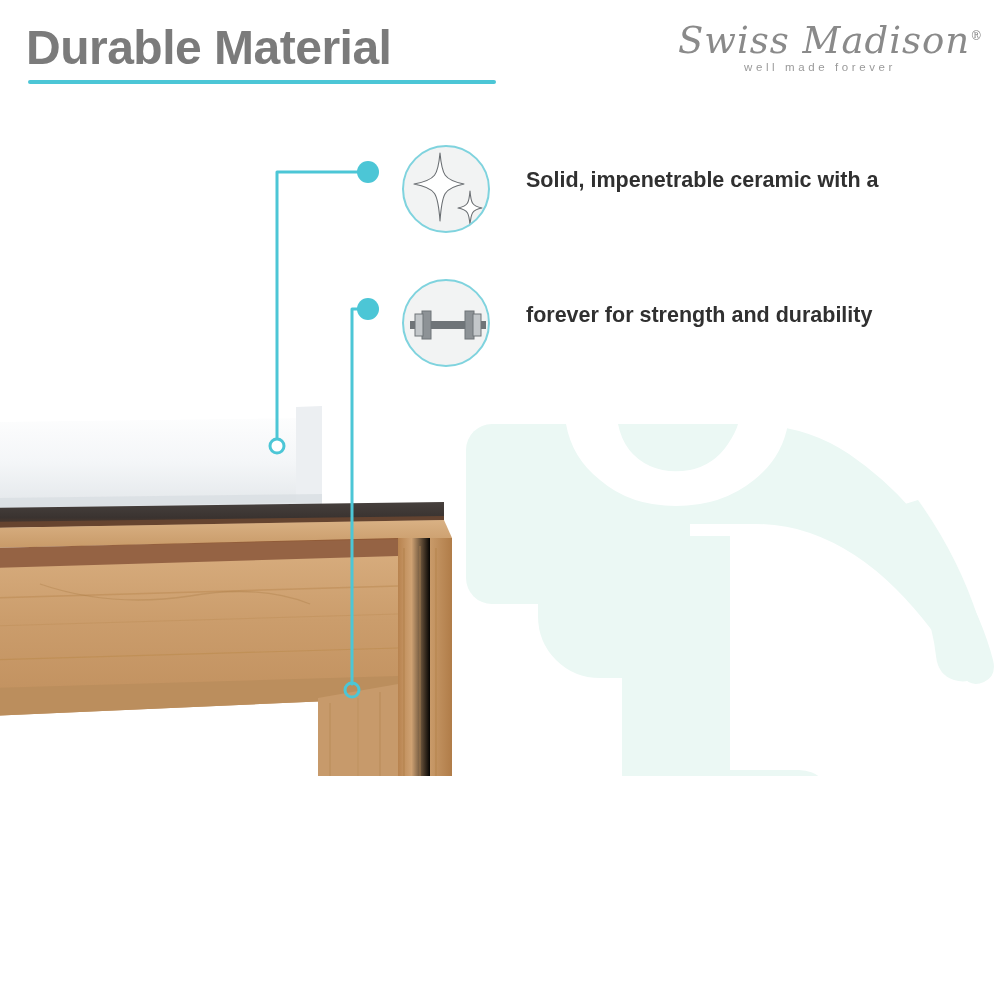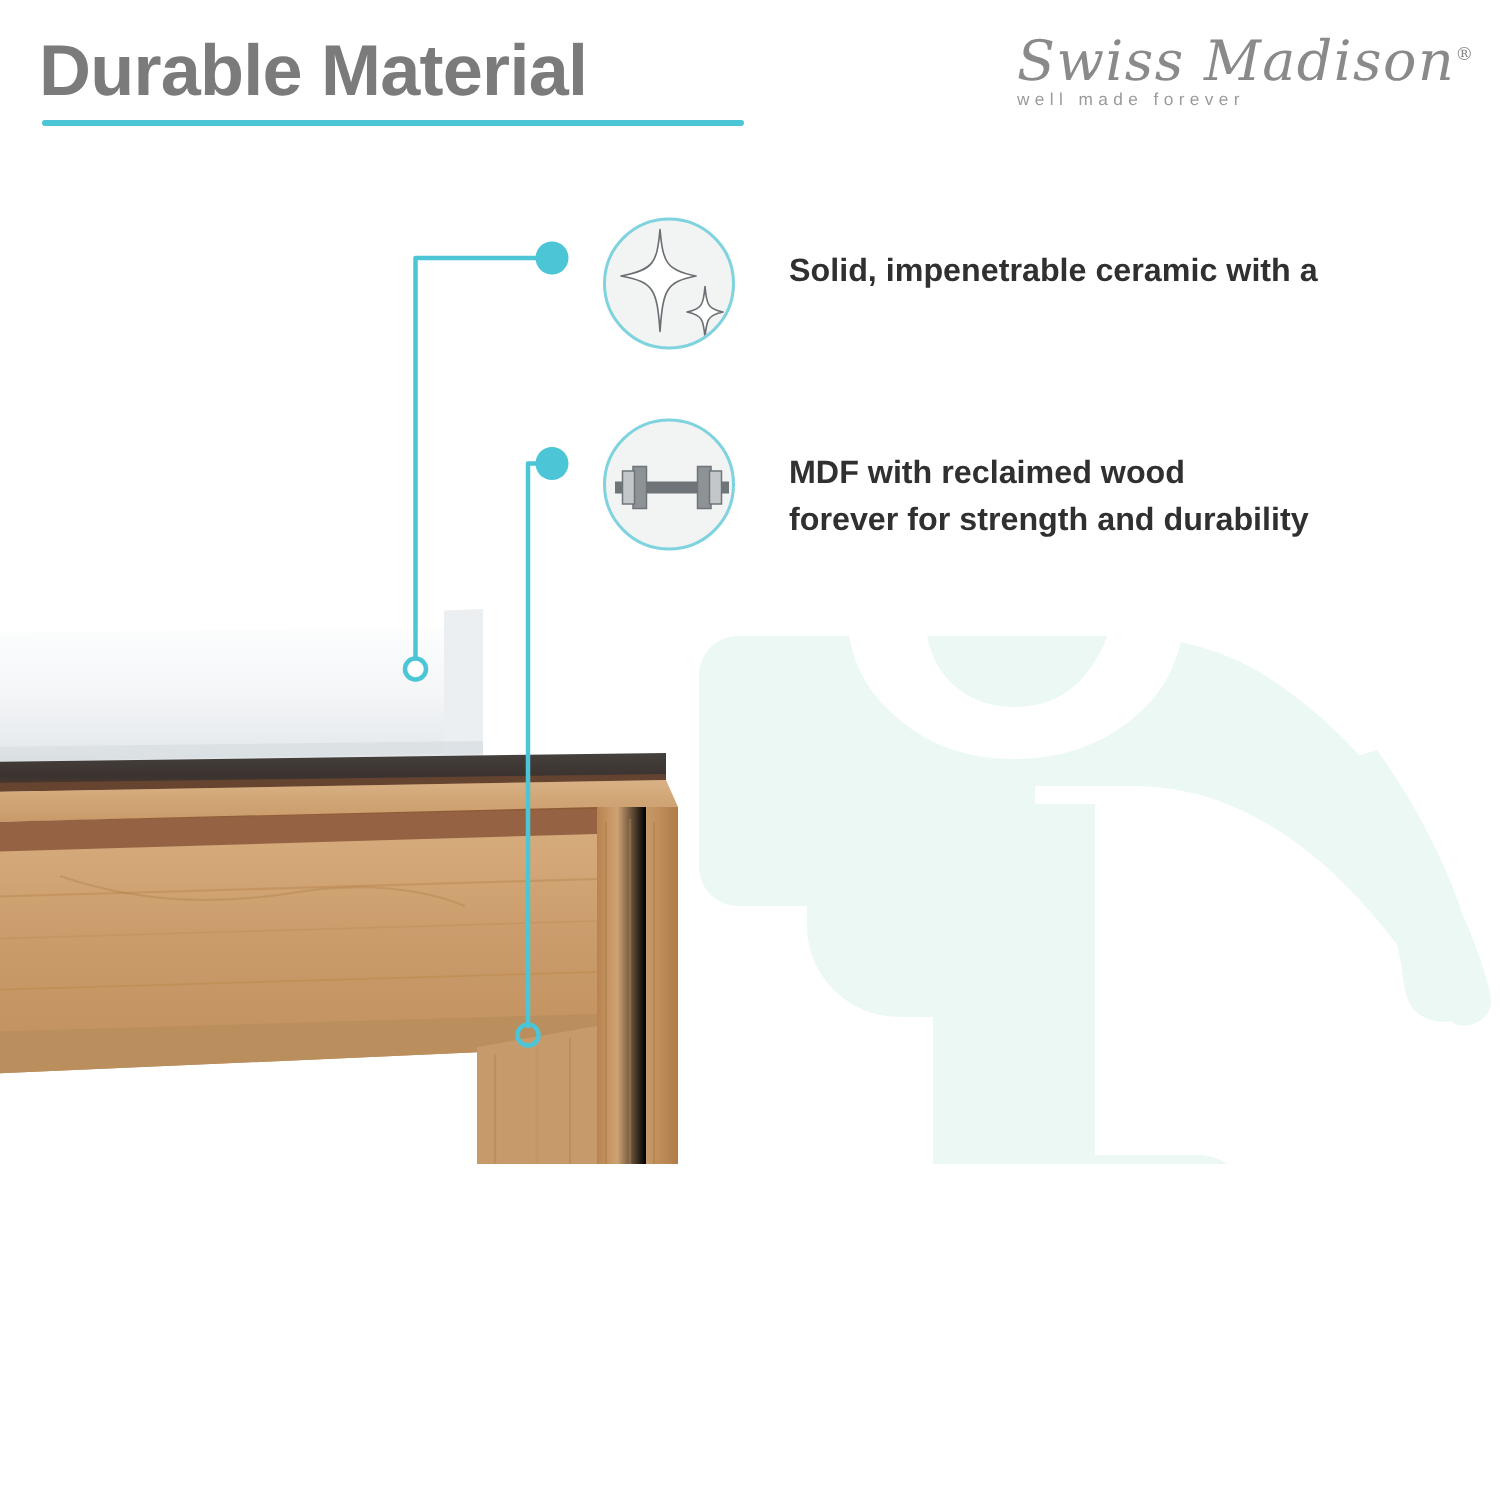--- a/index.html
+++ b/index.html
@@ -70,21 +70,21 @@
     background: #4cc6d6;
     border-radius: 2px;
   }
 
   .brand-logo {
     position: absolute;
     right: 22px;
     top: 22px;
     width: 300px;
     height: 70px;
-    text-align: left;
+    text-align: center;
   }
   .brand-name {
     font-family: "DejaVu Serif", serif;
     font-style: italic;
     font-size: 37px;
     color: #8a8a8a;
     letter-spacing: 1px;
     line-height: 1;
     white-space: nowrap;
     position: relative;
@@ -347,19 +347,18 @@
           <rect x="6" y="40" width="5" height="8" fill="#6f7478"></rect>
 
           <rect x="61" y="30" width="9" height="28" fill="#8d9296" stroke="#6f7478" stroke-width="1"></rect>
 
           <rect x="69" y="33" width="8" height="22" fill="#c3c7ca" stroke="#6f7478" stroke-width="1"></rect>
 
           <rect x="77" y="40" width="5" height="8" fill="#6f7478"></rect>
         </svg>
       </div>
       <div class="feature-text">
-        <div>MDF with reclaimed wood</div>
         <div>forever for strength and durability</div>
       </div>
     </div>
 
   </div>
 </div>
 
 </body></html>

